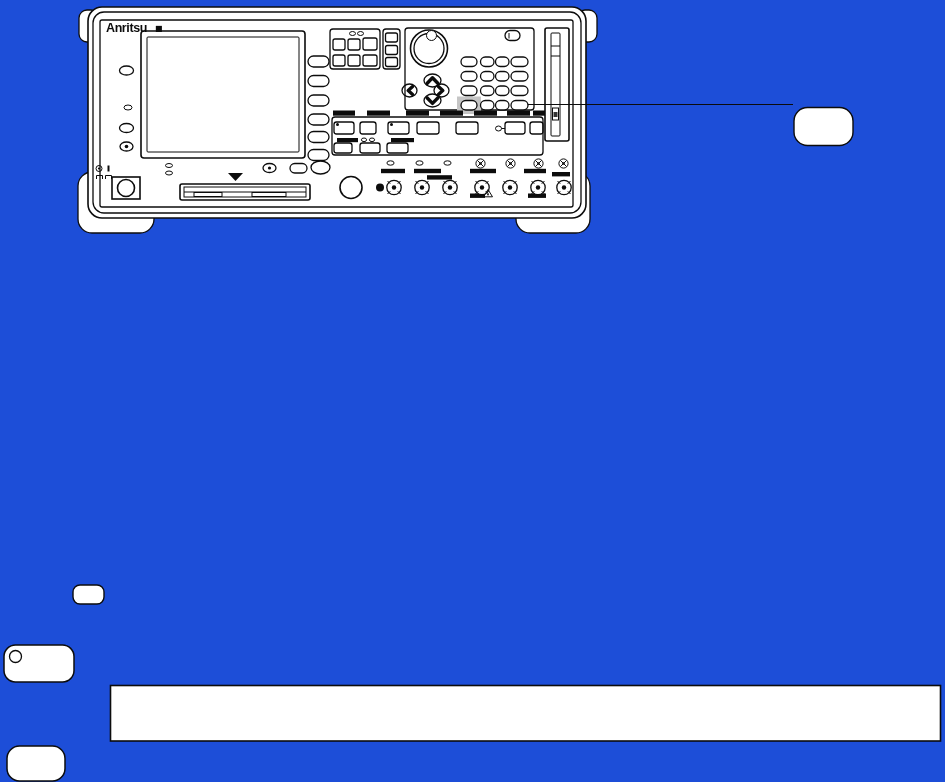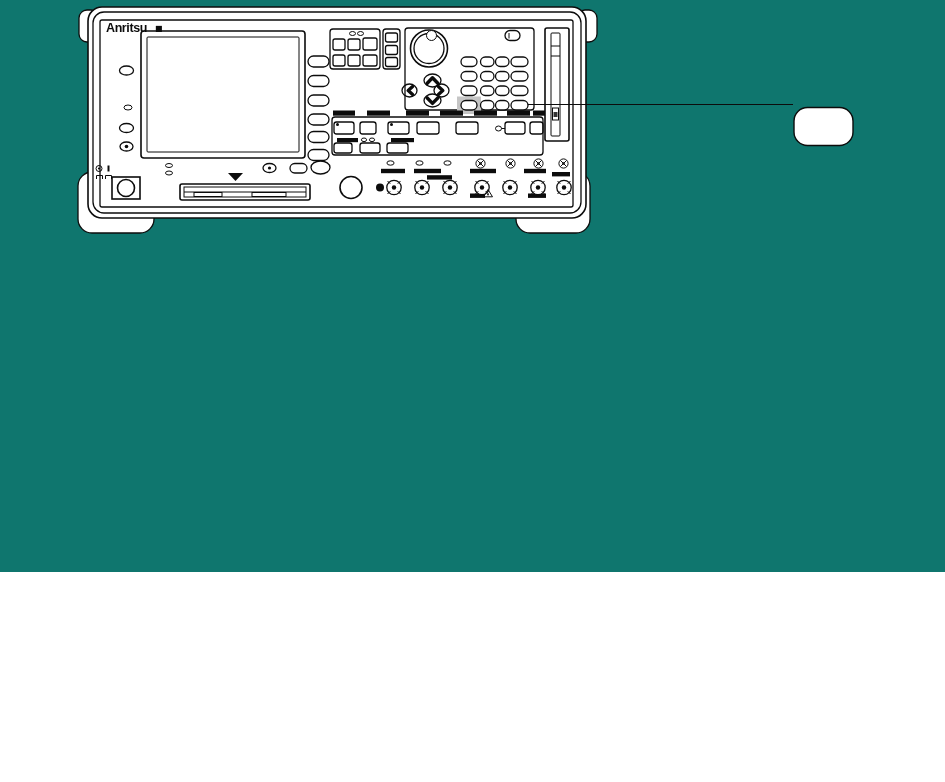--- a/index.html
+++ b/index.html
@@ -1,17 +1,17 @@
 <!DOCTYPE html>
 <html><head>
 <meta charset="utf-8">
 <style>
   html,body{margin:0;padding:0;}
   body{background:#ffffff;font-family:"Liberation Sans",sans-serif;}
-  .stage{position:relative;width:945px;height:572px;background:#0f766e;overflow:hidden;}
+  .stage{position:relative;width:945px;height:782px;background:#1d4ed8;overflow:hidden;}
   svg{position:absolute;left:0;top:0;}
   .ln{fill:none;stroke:#0c0c0c;stroke-width:1.3;}
   .fw{fill:#ffffff;stroke:#0c0c0c;stroke-width:1.3;}
   .blk{fill:#0c0c0c;stroke:none;}
   .thk{stroke-width:1.6;}
   .thin{stroke-width:1;}
   .logo{font-family:"Liberation Sans",sans-serif;font-weight:bold;font-size:12.5px;letter-spacing:-0.4px;fill:#0c0c0c;}
   .logomark{font-family:"DejaVu Sans",sans-serif;font-size:8px;fill:#0c0c0c;}
 </style>
 </head>

